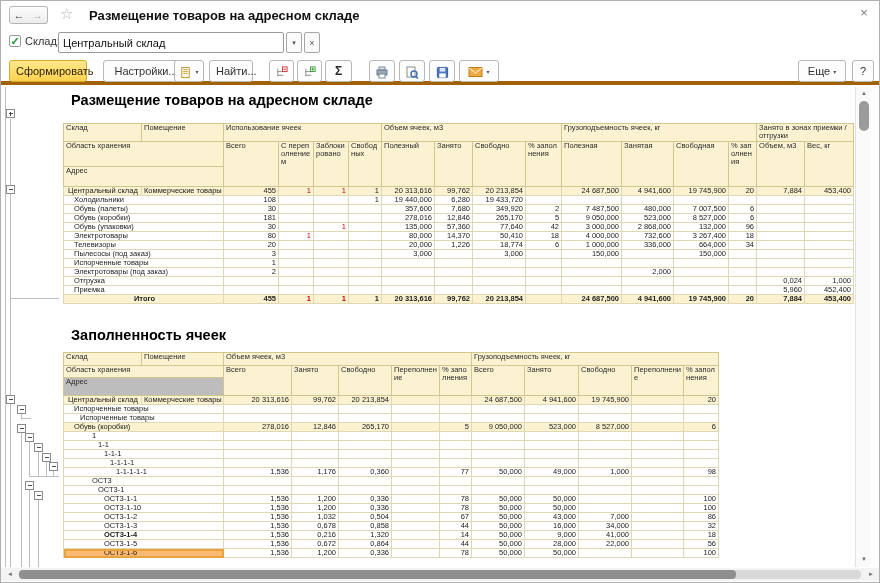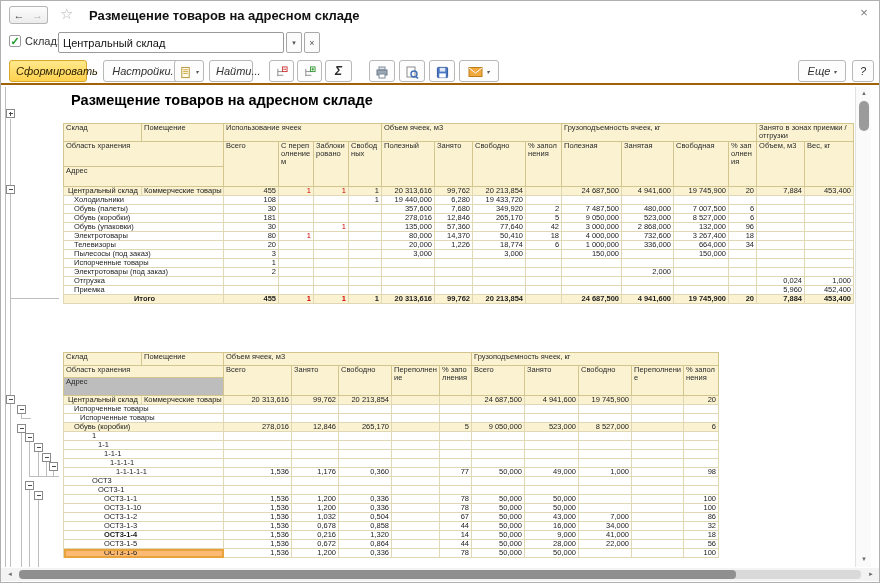--- a/index.html
+++ b/index.html
@@ -23,21 +23,21 @@
     color:#1f9d2d;font-size:11px;line-height:11px;text-align:center;font-weight:bold;}
   .flabel{position:absolute;left:24px;top:4px;font-size:11px;color:#333;}
   .finput{position:absolute;left:57px;top:1px;width:226px;height:21px;border:1px solid #9a9a9a;font-size:11px;
     padding:0 4px;font-family:"Liberation Sans",sans-serif;color:#111;border-radius:2px;}
   .combo{position:absolute;top:1px;width:16px;height:21px;border:1px solid #a8a8a8;background:#fbfbfb;border-radius:2px;
     font-size:7px;color:#555;text-align:center;line-height:20px;}
   .combo.dd{left:285px;}
   .combo.cl{left:303px;font-size:9px;}
 
   
-  .toolbar{position:absolute;left:0;top:56px;width:100%;height:28px;border-bottom:2px solid #a16207;font-style:italic;}
+  .toolbar{position:absolute;left:0;top:56px;width:100%;height:28px;border-bottom:4px solid #a16207;}
   .btn{position:absolute;top:3px;height:22px;border:1px solid #b8b8b8;border-radius:3px;background:#fdfdfd;
     font-size:11px;color:#333;text-align:center;line-height:20px;padding:0 6px;white-space:nowrap;}
   .btn.primary{background:linear-gradient(#ffe98c,#ffd24f);border-color:#d9a826;color:#2e2300;}
   .btn .dd{font-size:6px;color:#555;margin-left:3px;vertical-align:1px;}
   .iconbtn{padding:0 4px;}
   .iconbtn svg{vertical-align:middle;}
   .sigma{font-size:12px;font-weight:bold;color:#2b2b2b;}
 
   
   .report{position:absolute;left:0;top:84px;width:880px;height:499px;background:#fff;}
@@ -454,20 +454,21 @@
           <td class="num">24 687,500</td>
           <td class="num">4 941,600</td>
           <td class="num">19 745,900</td>
           <td class="num">20</td>
           <td class="num">7,884</td>
           <td class="num">453,400</td>
         </tr>
       </tbody>
   </table>
 
+  <div class="rtitle" style="left:70px;top:326px;">Заполненность ячеек</div>
   <table class="rep" id="t2" style="left:62px;top:351px;width:655px;">
     <colgroup>
         <col style="width:78px">
         <col style="width:82px">
         <col style="width:68px">
         <col style="width:47px">
         <col style="width:53px">
         <col style="width:48px">
         <col style="width:32px">
         <col style="width:53px">

